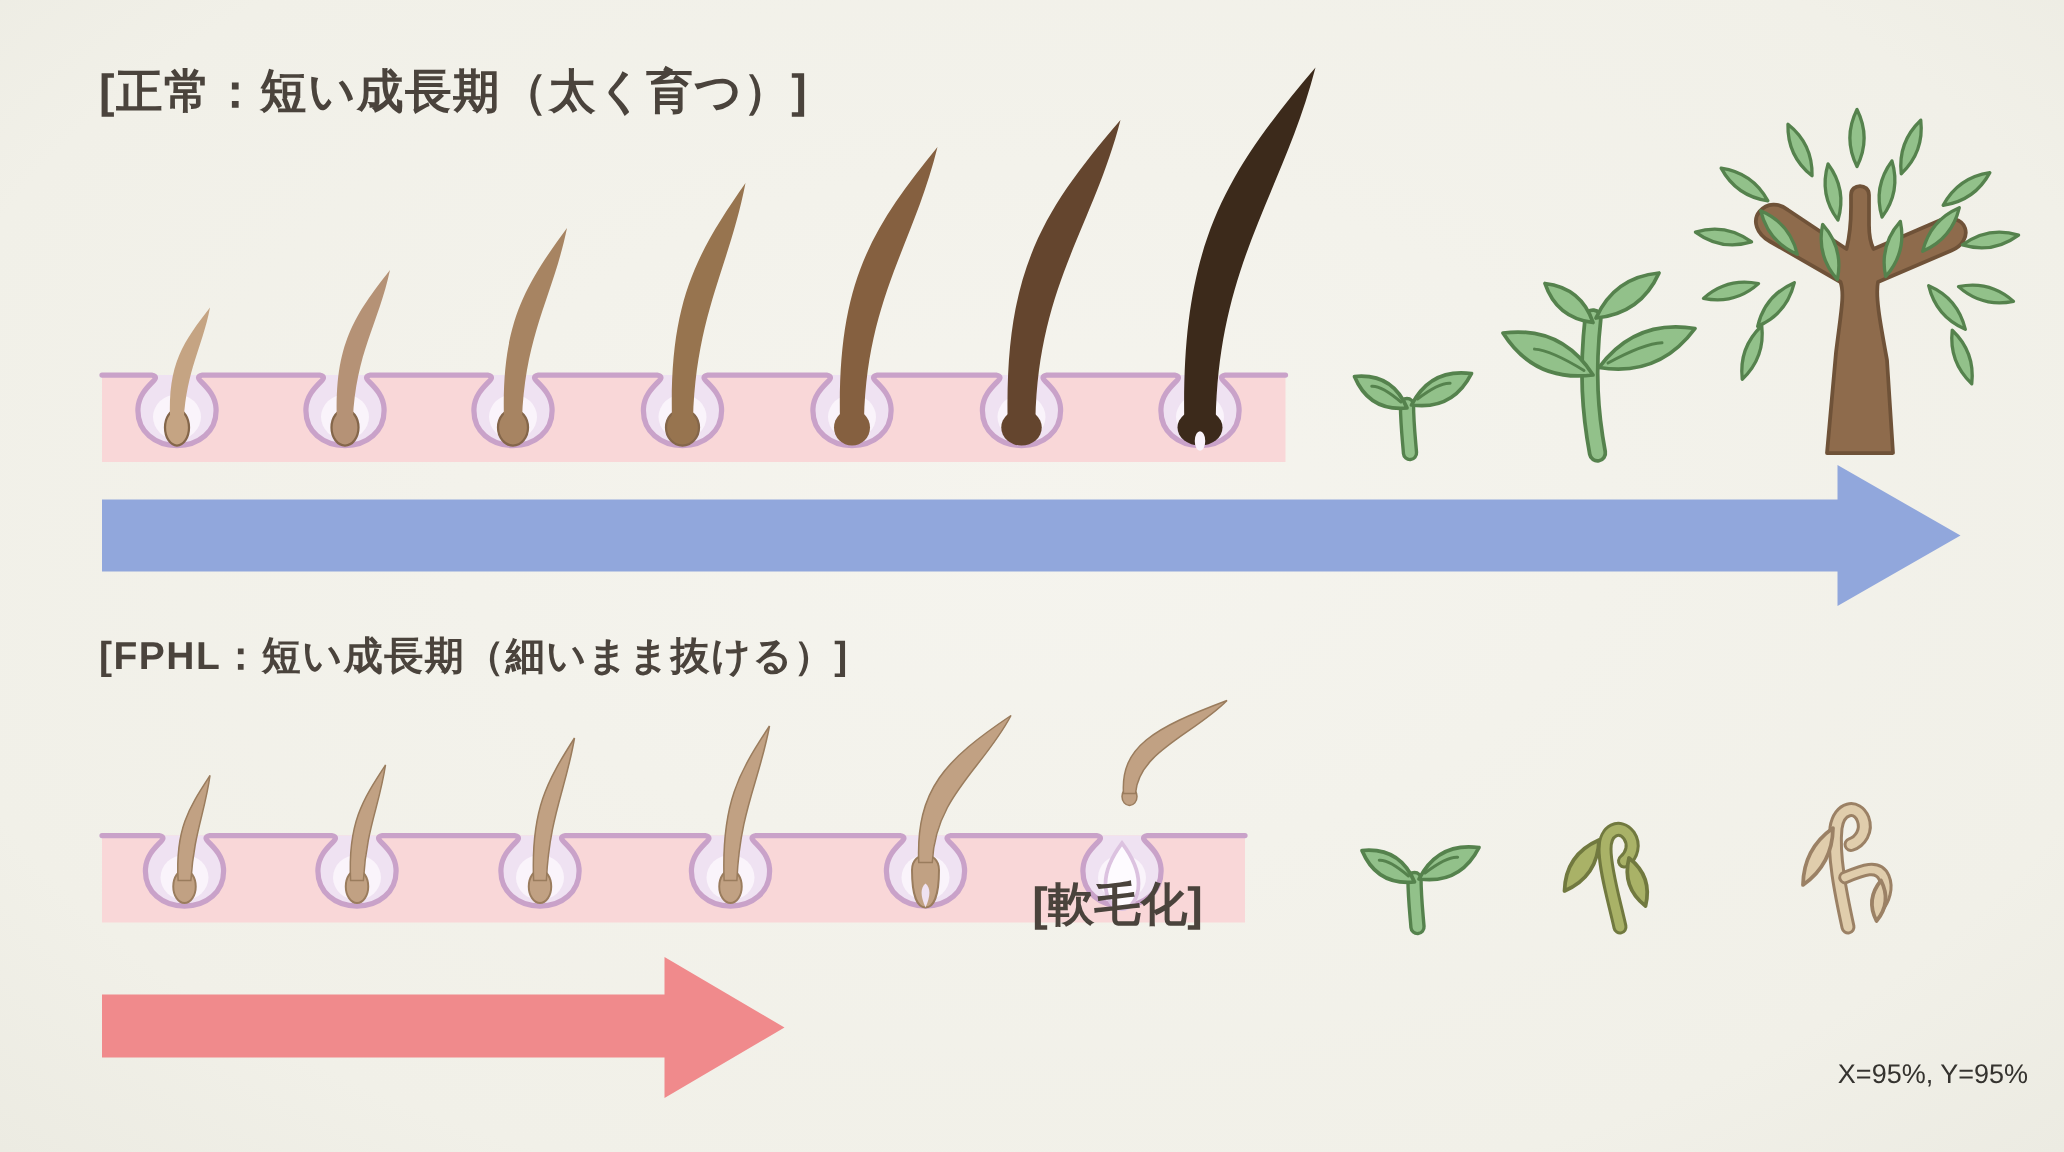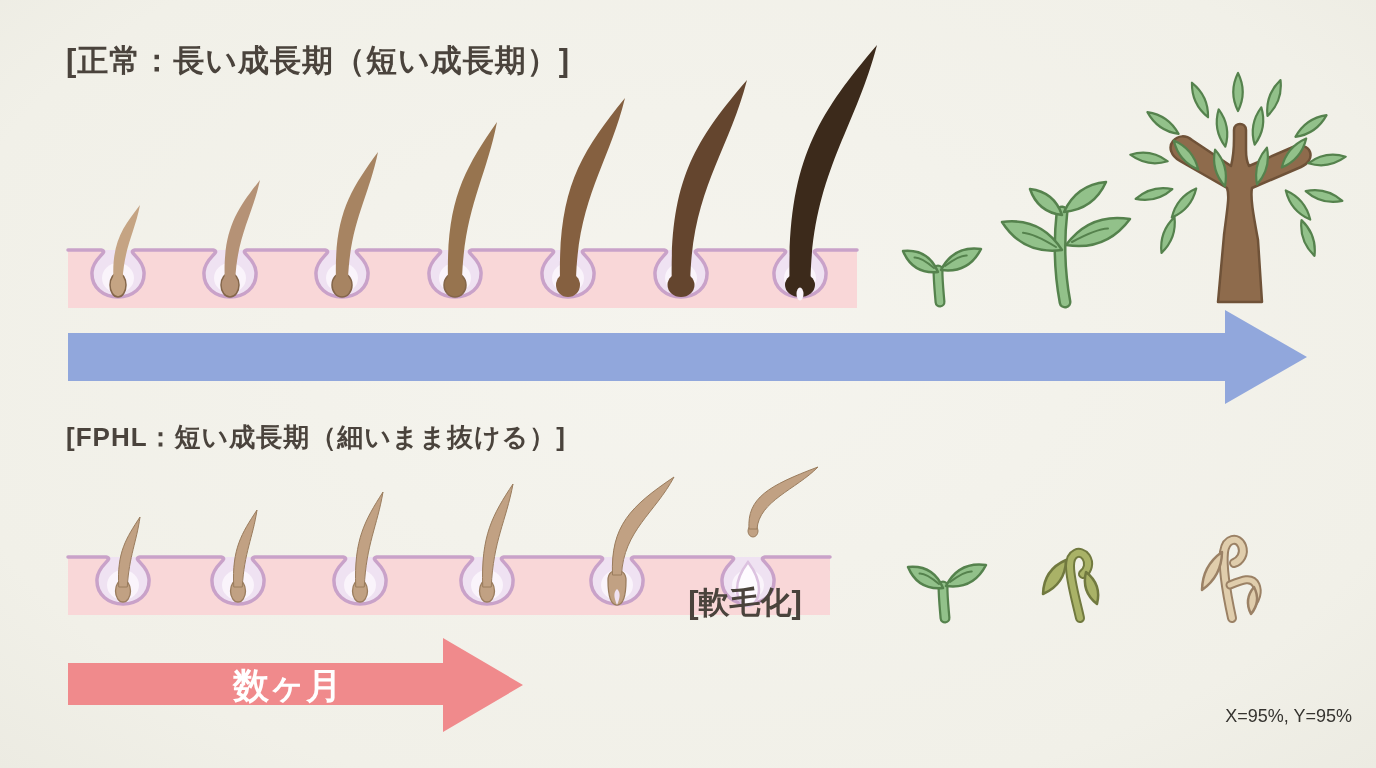--- a/index.html
+++ b/index.html
@@ -186,21 +186,20 @@
       <g>
         <path d="M 1232 618 C 1227 595 1222 570 1224 552 C 1226 538 1238 536 1242 546 C 1245 554 1240 561 1234 563" fill="none" stroke="#9B8165" stroke-width="10" stroke-linecap="round"></path>
         <path d="M 1232 618 C 1227 595 1222 570 1224 552 C 1226 538 1238 536 1242 546 C 1245 554 1240 561 1234 563" fill="none" stroke="#E0CDAC" stroke-width="6" stroke-linecap="round"></path>
         <path d="M 1230 585 C 1242 580 1252 576 1256 585 C 1259 592 1256 600 1252 605" fill="none" stroke="#9B8165" stroke-width="9" stroke-linecap="round"></path>
         <path d="M 1230 585 C 1242 580 1252 576 1256 585 C 1259 592 1256 600 1252 605" fill="none" stroke="#E0CDAC" stroke-width="5" stroke-linecap="round"></path>
         <path d="M 1222 552 Q 1202.3 565.9 1202 590 Q 1221.7 576.1 1222 552 Z" fill="#E0CDAC" stroke="#9B8165" stroke-width="2.5" stroke-linejoin="round"></path>
         <path d="M 1254 587 Q 1243.6 599.5 1251 614 Q 1261.4 601.5 1254 587 Z" fill="#E0CDAC" stroke="#9B8165" stroke-width="2.5" stroke-linejoin="round"></path>
       </g>
     </svg>
 
-  <div class="t title1">[正常：長い成長期（短い成長期）]</div>
+  <div class="t title1">[正常：短い成長期（太く育つ）]</div>
   <div class="t title2">[FPHL：短い成長期（細いまま抜ける）]</div>
 
-  <div class="arrow-label red-label">数ヶ月</div>
 
   <div class="vellus">[軟毛化]</div>
 
   <div class="coords">X=95%, Y=95%</div>
 </div>
 
 </body></html>

